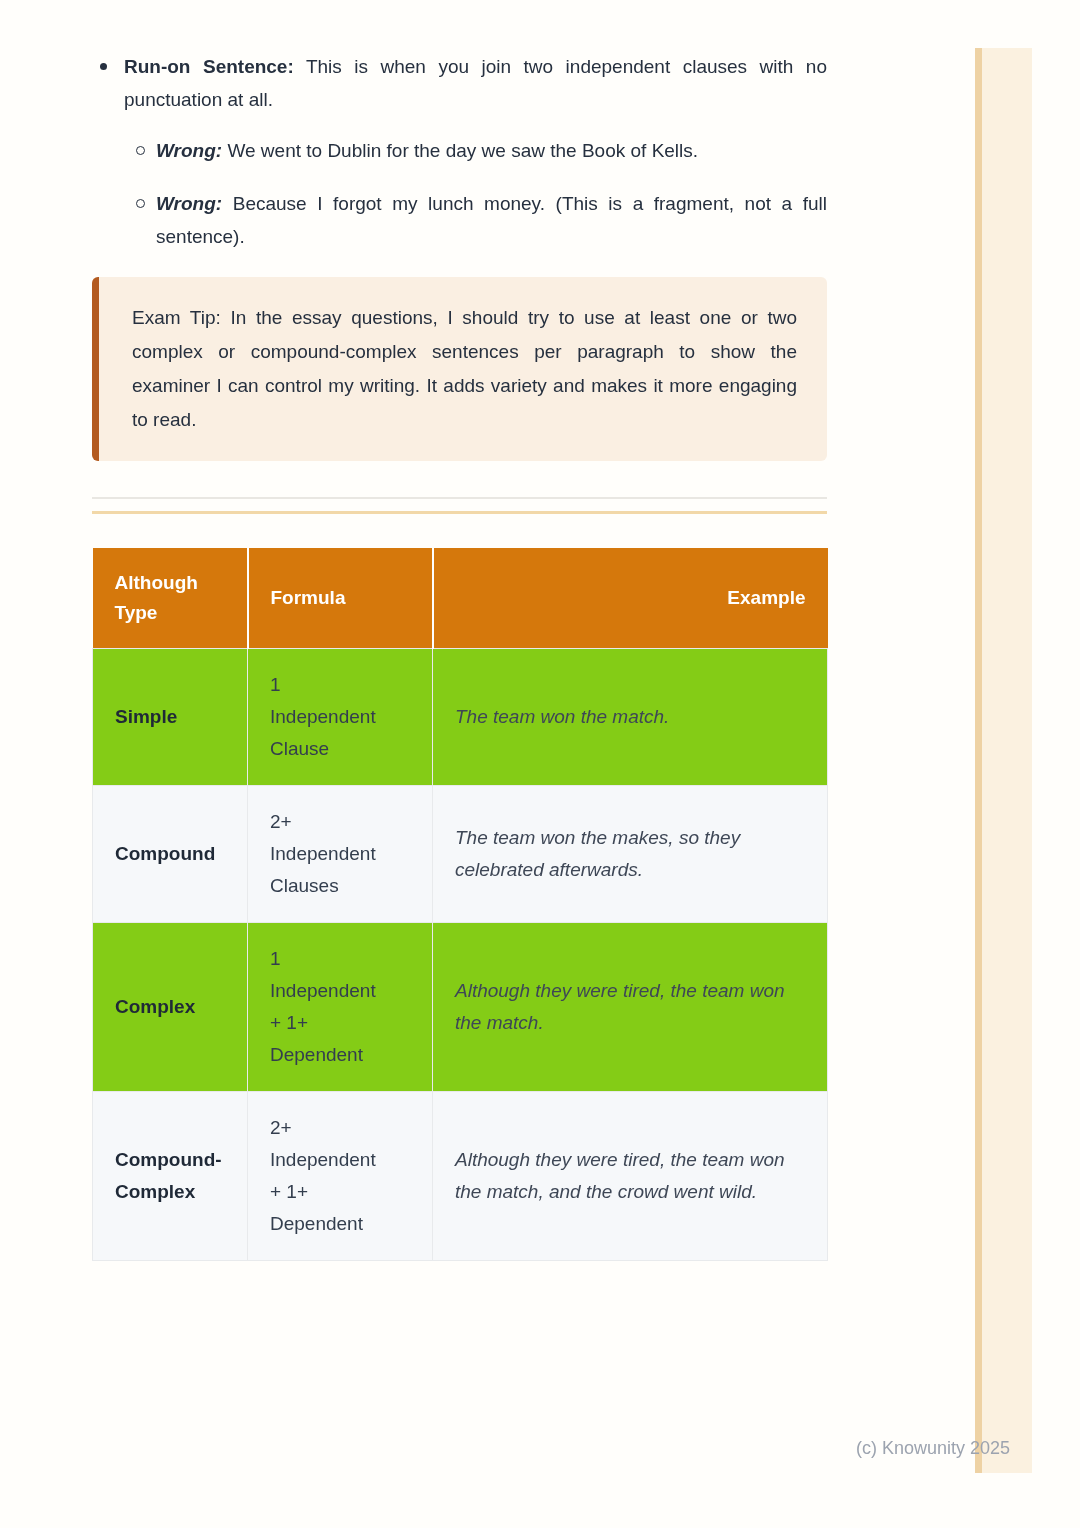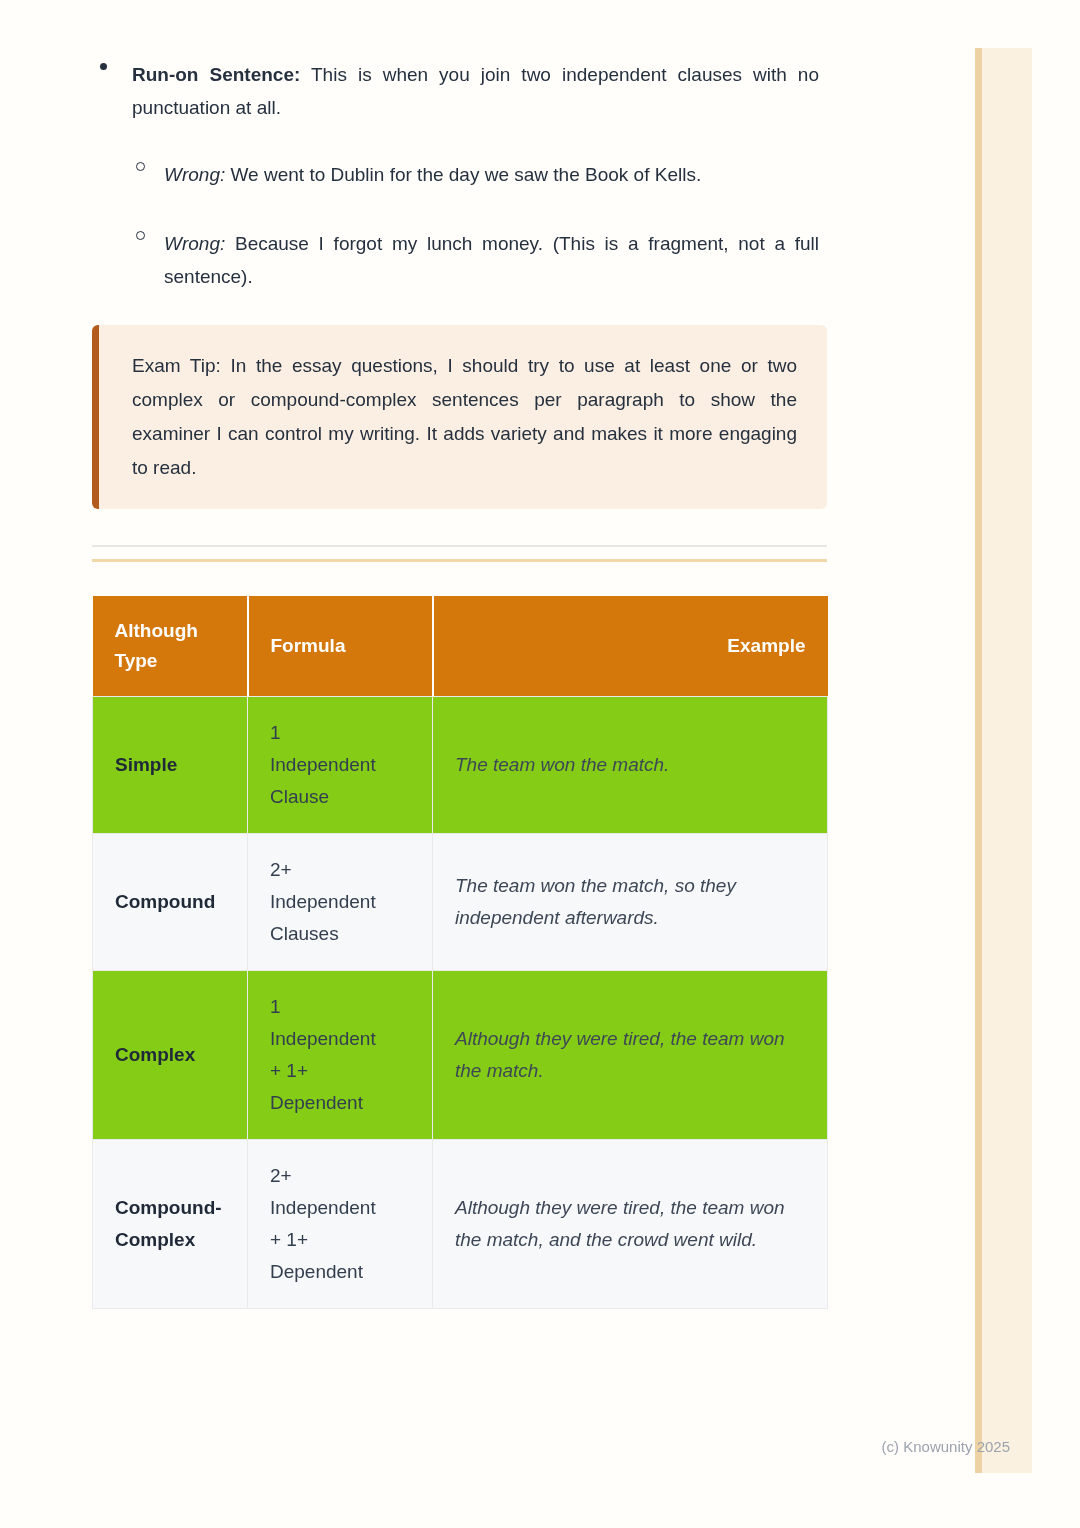--- a/index.html
+++ b/index.html
@@ -13,25 +13,25 @@
   .stripe-band { position:absolute; left:982px; top:48px; width:50px; height:1425px; background:var(--stripe-band,#FBF1E0); z-index:1; }
   .stripe-line { position:absolute; left:975px; top:48px; width:7px; height:1425px; background:var(--stripe-line,#EED2A4); z-index:1; }
 
   .content { position:absolute; left:92px; top:50px; width:735px; z-index:2; }
 
   ul { list-style:none; margin:0; padding:0; }
   .main-item { margin-bottom:20px; }
   .item-row { display:flex; }
   .dot { flex:none; width:7px; height:7px; border-radius:50%; background:var(--text,#26303F); margin:13px 17px 0 8px; }
   .ring { flex:none; width:9px; height:9px; box-sizing:border-box; border:1.5px solid var(--text,#26303F); border-radius:50%; margin:12px 11px 0 44px; }
-  .para { margin:8px; font-size:19px; line-height:33px; text-align:justify; flex:1; }
+  .para { margin:0; font-size:19px; line-height:33px; text-align:justify; flex:1; }
   .term { font-weight:bold; }
   .sub-list { margin-top:18px; }
   .sub-item { display:flex; margin-bottom:10px; }
-  .ex-label { font-style:italic; font-weight:normal; }
+  .ex-label { font-style:italic; font-weight:bold; }
   b.inline-bold { font-weight:bold; }
 
   .tip-box {
     margin-top:24px;
     background:var(--tip-bg,#FAEFE2);
     border-left:7px solid var(--accent-dark,#B35A1F);
     border-radius:6px;
     padding:24px 30px 24px 33px;
   }
   .tip-text { margin:0; font-size:19px; line-height:34px; text-align:justify; }
@@ -55,21 +55,21 @@
     font-size:19px; line-height:32px; padding:20px 22px;
     vertical-align:middle; border:1px solid #E8EAEC; background:#84cc16;
   }
   tr.alt td { background:var(--row-alt,#F6F8FA); }
   td.cell-type { font-weight:bold; color:#1F2937; }
   td.cell-formula { color:#333E4E; padding-right:46px; }
   td.cell-example { font-style:italic; color:#3E4756; }
 
   .footer {
     position:absolute; top:1438px; right:70px; z-index:3;
-    font-size:15px; color:var(--muted,#9CA3AF);
+    font-size:18px; color:var(--muted,#9CA3AF);
   }
 </style>
 </head>
 <body>
 
 <div class="stripe-band"></div>
 <div class="stripe-line"></div>
 
 <div class="content">
 
@@ -120,21 +120,21 @@
     </thead>
     <tbody>
       <tr>
         <td class="cell-type">Simple</td>
         <td class="cell-formula">1 Independent Clause</td>
         <td class="cell-example">The team won the match.</td>
       </tr>
       <tr class="alt">
         <td class="cell-type">Compound</td>
         <td class="cell-formula">2+ Independent Clauses</td>
-        <td class="cell-example">The team won the match, so they independent afterwards.</td>
+        <td class="cell-example">The team won the makes, so they celebrated afterwards.</td>
       </tr>
       <tr>
         <td class="cell-type">Complex</td>
         <td class="cell-formula">1 Independent + 1+ Dependent</td>
         <td class="cell-example">Although they were tired, the team won the match.</td>
       </tr>
       <tr class="alt">
         <td class="cell-type">Compound-Complex</td>
         <td class="cell-formula">2+ Independent + 1+ Dependent</td>
         <td class="cell-example">Although they were tired, the team won the match, and the crowd went wild.</td>

